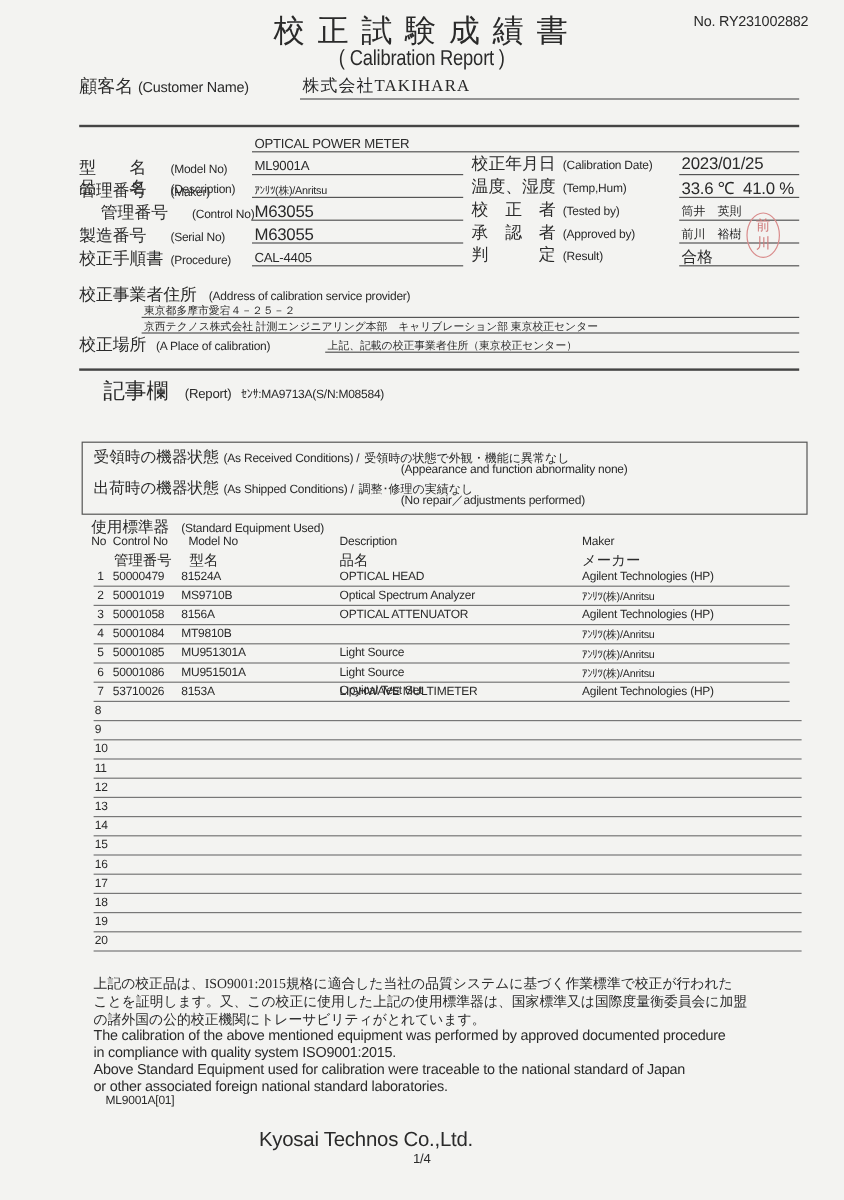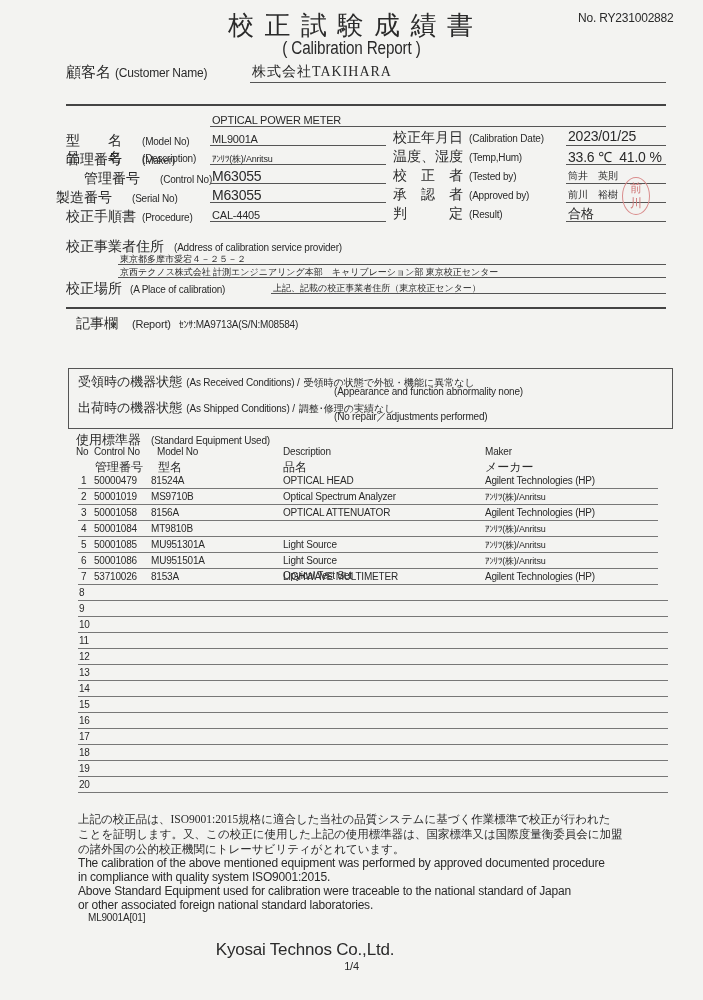--- a/index.html
+++ b/index.html
@@ -60,21 +60,21 @@
     <span class="cond small">(Maker)</span>
   </div>
   <div class="abs cond" style="left:212px; top:153px; font-size:9px;">ｱﾝﾘﾂ(株)/Anritsu</div>
 
   <div class="abs" style="left:84px; top:169px;">
     <span class="lbl-jp" style="display:inline-block;width:72px;">管理番号</span>
     <span class="cond small">(Control No)</span>
   </div>
   <div class="abs cond" style="left:212px; top:168px; font-size:14px;">M63055</div>
 
-  <div class="abs" style="left:56px; top:188px;">
+  <div class="abs" style="left:66px; top:188px;">
     <span class="lbl-jp" style="display:inline-block;width:72px;">製造番号</span>
     <span class="cond small">(Serial No)</span>
   </div>
   <div class="abs cond" style="left:212px; top:187px; font-size:14px;">M63055</div>
 
   <div class="abs" style="left:66px; top:207px;">
     <span class="lbl-jp" style="display:inline-block;width:72px;">校正手順書</span>
     <span class="cond small">(Procedure)</span>
   </div>
   <div class="abs cond val" style="left:212px; top:209px;">CAL-4405</div>
@@ -142,21 +142,21 @@
 <div class="abs" style="left:66px; top:279px;">
   <span class="lbl-jp">校正場所</span>
   <span class="cond small" style="margin-left:4px;">(A Place of calibration)</span>
 </div>
 <div class="abs" style="left:273px; top:282px; font-size:9px;">上記、記載の校正事業者住所（東京校正センター）</div>
 <div class="hline" style="left:271px; top:293px; width:395px;"></div>
 
 <div class="hline thick" style="left:66px; top:307px; width:600px;"></div>
 
 <div class="abs" style="left:76px; top:314px;">
-  <span class="lbl-jp" style="font-size:14px;">記事欄</span>
+  <span class="lbl-jp" style="font-size:18px;margin-left:10px;">記事欄</span>
   <span class="cond" style="font-size:11px; margin-left:10px;">(Report)</span>
   <span class="cond" style="font-size:10px; margin-left:4px;">ｾﾝｻ:MA9713A(S/N:M08584)</span>
 </div>
 
 <div class="box" style="left:68px; top:368px; width:603px; height:59px;"></div>
 <div class="abs" style="left:78px; top:372px;">
   <span style="font-size:13px;">受領時の機器状態</span>
   <span class="cond" style="font-size:10px;">(As Received Conditions) /</span>
   <span style="font-size:10px;">受領時の状態で外観・機能に異常なし</span>
 </div>

